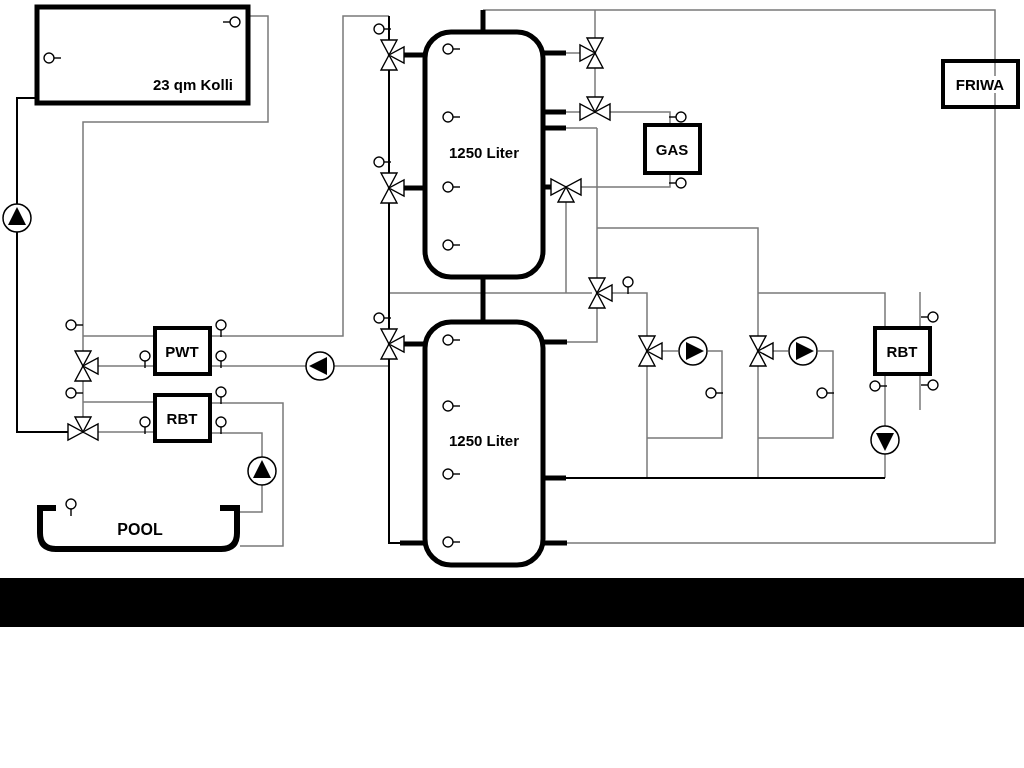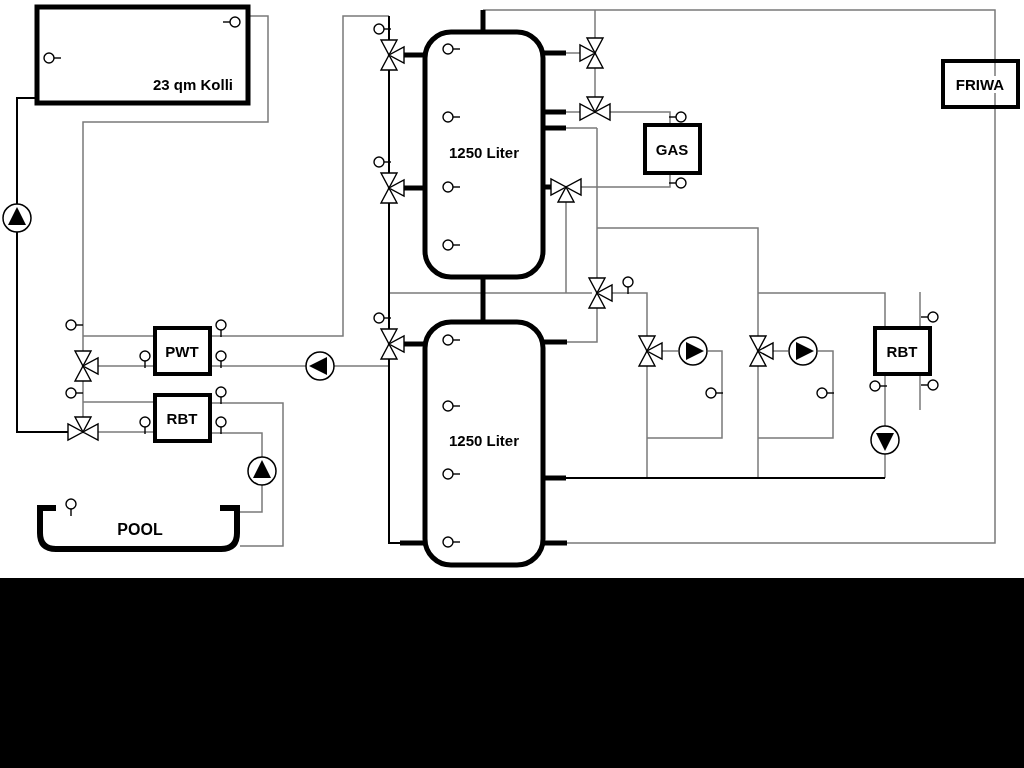--- a/index.html
+++ b/index.html
@@ -1,16 +1,16 @@
 <!DOCTYPE html>
 <html><head>
 <meta charset="utf-8">
 <style>
   html,body{margin:0;padding:0;background:#fff;}
-  .stage{position:relative;width:1024px;height:768px;background:#ffffff;overflow:hidden;}
+  .stage{position:relative;width:1024px;height:627px;background:#ffffff;overflow:hidden;}
   svg{display:block;}
   text{font-family:"Liberation Sans","DejaVu Sans",sans-serif;font-weight:bold;fill:#000;}
 </style>
 </head>
 <body>
 
 <div class="stage">
 <svg width="1024" height="768" viewBox="0 0 1024 768">
 
   <g stroke="#7a7a7a" stroke-width="1.5" fill="none">

